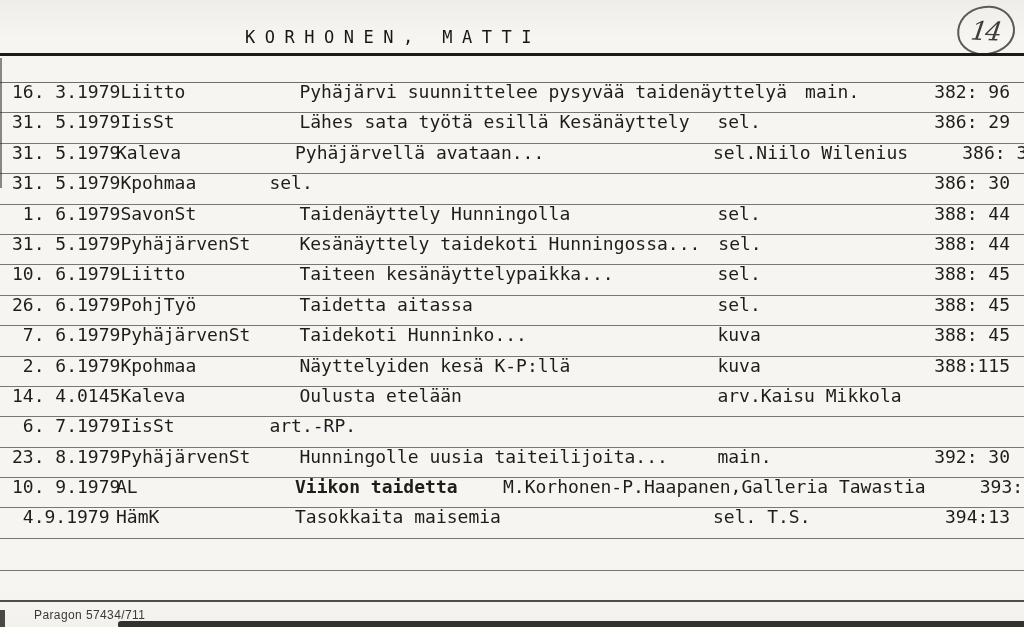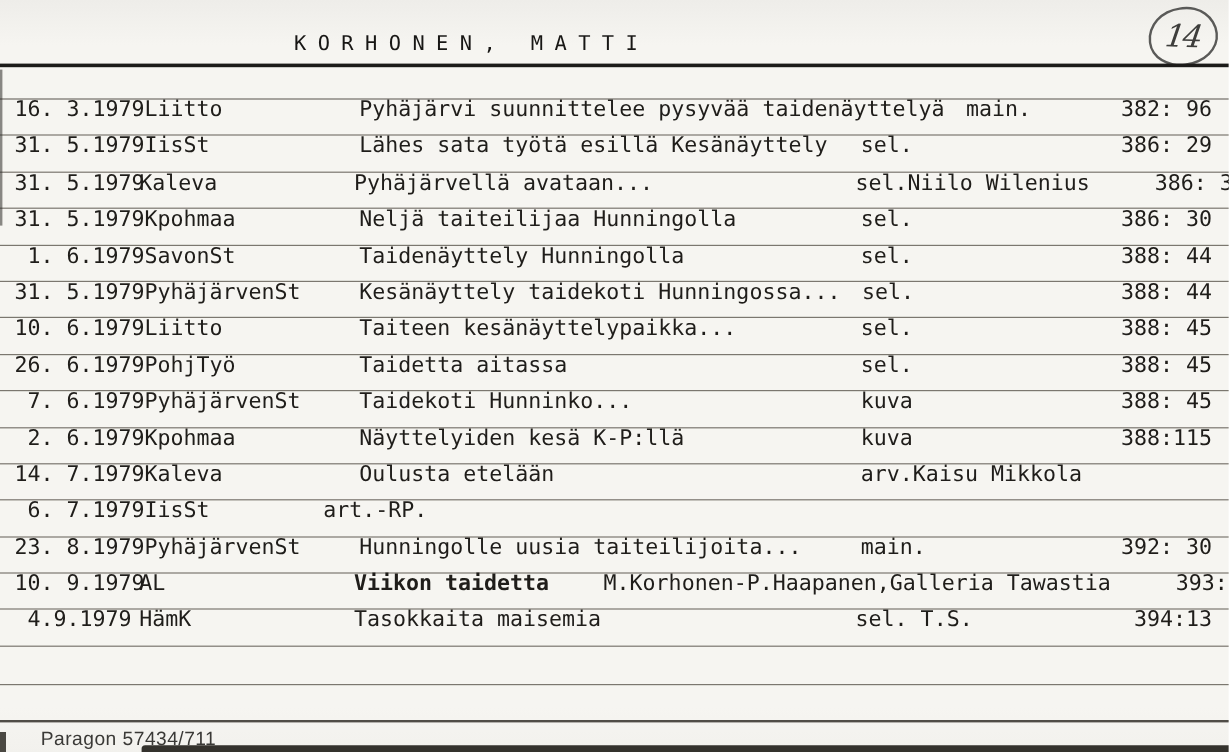--- a/index.html
+++ b/index.html
@@ -82,21 +82,21 @@
   .blank-row {
     position: absolute; left: 0; width: 1024px; height: 0;
   }
   .blank-row.b1 { top: 570px; border-top: 1px solid #7b776f; }
   .blank-row.b2 { top: 600px; border-top: 2px solid #504d47; }
   
   .footer-code {
     position: absolute;
     top: 608px; left: 34px;
     font-family: "Liberation Sans", "DejaVu Sans", sans-serif;
-    font-size: 16px;
+    font-size: 12px;
     letter-spacing: 0.4px;
     color: #3a3936;
   }
   .bottom-bar {
     position: absolute;
     top: 621px; left: 118px; right: 0; height: 6px;
     background: #34322d;
     border-radius: 3px 0 0 1px;
   }
   .edge-mark-top {
@@ -142,21 +142,20 @@
       <div class="row">
     <span class="c-date">31. 5.1979</span>
     <span class="c-source">Kaleva</span>
     <span class="c-title">Pyhäjärvellä avataan...</span>
     <span class="c-annot">sel.Niilo Wilenius</span>
     <span class="c-ref">386: 30</span>
   </div>
       <div class="row">
     <span class="c-date">31. 5.1979</span>
     <span class="c-source">Kpohmaa</span>
-    <span class="c-title">Neljä taiteilijaa Hunningolla</span>
     <span class="c-annot">sel.</span>
     <span class="c-ref">386: 30</span>
   </div>
       <div class="row">
     <span class="c-date"> 1. 6.1979</span>
     <span class="c-source">SavonSt</span>
     <span class="c-title">Taidenäyttely Hunningolla</span>
     <span class="c-annot">sel.</span>
     <span class="c-ref">388: 44</span>
   </div>
@@ -189,21 +188,21 @@
     <span class="c-ref">388: 45</span>
   </div>
       <div class="row">
     <span class="c-date"> 2. 6.1979</span>
     <span class="c-source">Kpohmaa</span>
     <span class="c-title">Näyttelyiden kesä K-P:llä</span>
     <span class="c-annot">kuva</span>
     <span class="c-ref">388:115</span>
   </div>
       <div class="row">
-    <span class="c-date">14. 7.1979</span>
+    <span class="c-date">14. 4.0145</span>
     <span class="c-source">Kaleva</span>
     <span class="c-title">Oulusta etelään</span>
     <span class="c-annot">arv.Kaisu Mikkola</span>
   </div>
       <div class="row">
     <span class="c-date"> 6. 7.1979</span>
     <span class="c-source">IisSt</span>
     <span class="c-annot">art.-RP.</span>
   </div>
       <div class="row">

